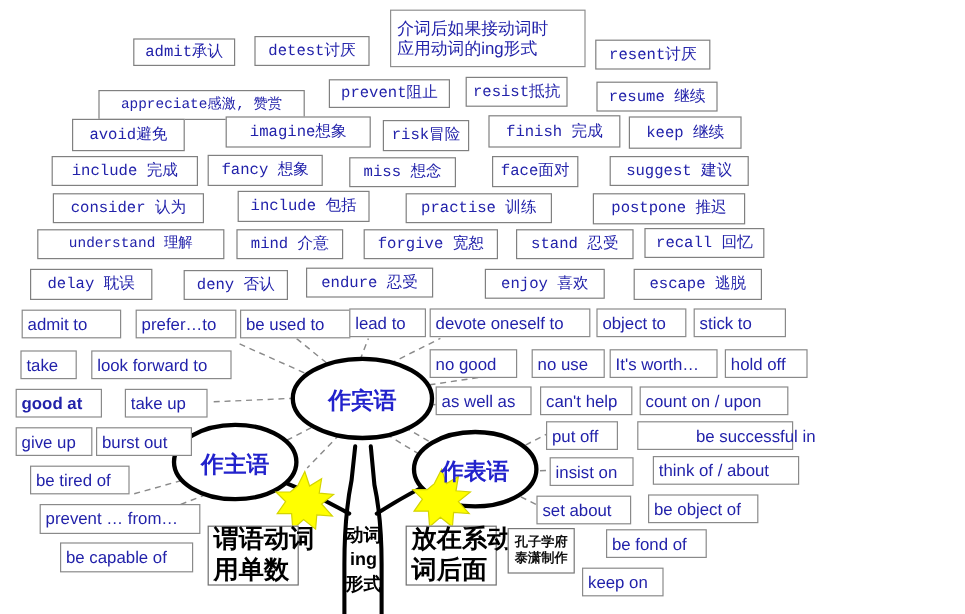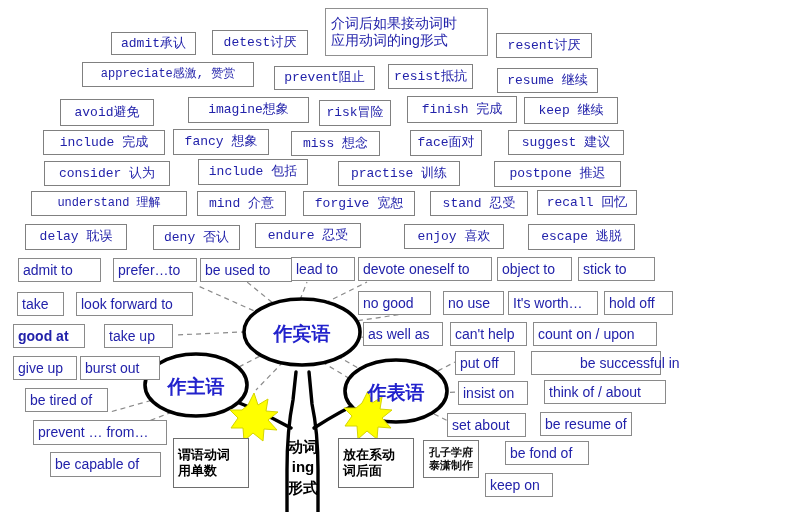--- a/index.html
+++ b/index.html
@@ -59,21 +59,21 @@
     font-size: 14px;
     padding: 0 4px;
     border: 1px solid #8a8a8a;
     justify-content: flex-start;
   }
   .card.phrase.bold { font-weight: bold; }
 
   
   .card.cn2 {
     font-family: "Liberation Sans", "DejaVu Sans", sans-serif;
-    font-size: 13px;
+    font-size: 21px;
     color: #000000;
     flex-direction: column;
     align-items: flex-start;
     justify-content: center;
     padding: 2px 4px;
     line-height: 1.25;
     font-weight: bold;
     border: 1px solid #6e6e6e;
   }
   .card.cn2 span { display: block; }
@@ -203,21 +203,21 @@
 
   <div class="card stamp" style="left:423px; top:440px; width:56px; height:36px;">
     <span>孔子学府</span>
     <span>泰潇制作</span>
   </div>
 
   <div id="top-words-layer">
       <div class="card top" style="left: 111px; top: 32px; width: 85px; height: 23px;">admit承认</div>
       <div class="card top" style="left: 212px; top: 30px; width: 96px; height: 25px;">detest讨厌</div>
       <div class="card top" style="left: 496px; top: 33px; width: 96px; height: 25px;">resent讨厌</div>
-      <div class="card top small" style="left: 82px; top: 62px; width: 172px; height: 25px;">appreciate感激, 赞赏</div>
+      <div class="card top small" style="left: 82px; top: 75px; width: 172px; height: 25px;">appreciate感激, 赞赏</div>
       <div class="card top" style="left: 274px; top: 66px; width: 101px; height: 24px;">prevent阻止</div>
       <div class="card top" style="left: 388px; top: 64px; width: 85px; height: 25px;">resist抵抗</div>
       <div class="card top" style="left: 497px; top: 68px; width: 101px; height: 25px;">resume 继续</div>
       <div class="card top" style="left: 60px; top: 99px; width: 94px; height: 27px;">avoid避免</div>
       <div class="card top" style="left: 188px; top: 97px; width: 121px; height: 26px;">imagine想象</div>
       <div class="card top" style="left: 319px; top: 100px; width: 72px; height: 26px;">risk冒险</div>
       <div class="card top" style="left: 407px; top: 96px; width: 110px; height: 27px;">finish 完成</div>
       <div class="card top" style="left: 524px; top: 97px; width: 94px; height: 27px;">keep 继续</div>
       <div class="card top" style="left: 43px; top: 130px; width: 122px; height: 25px;">include 完成</div>
       <div class="card top" style="left: 173px; top: 129px; width: 96px; height: 26px;">fancy 想象</div>
@@ -260,19 +260,19 @@
       <div class="card phrase small" style="left: 533px; top: 322px; width: 124px; height: 24px;">count on / upon</div>
       <div class="card phrase" style="left: 13px; top: 356px; width: 64px; height: 24px;">give up</div>
       <div class="card phrase" style="left: 80px; top: 356px; width: 80px; height: 24px;">burst out</div>
       <div class="card phrase" style="left: 455px; top: 351px; width: 60px; height: 24px;">put off</div>
       <div class="card phrase small" style="left: 531px; top: 351px; width: 130px; height: 24px; padding-left: 48px;">be successful in</div>
       <div class="card phrase" style="left: 25px; top: 388px; width: 83px; height: 24px;">be tired of</div>
       <div class="card phrase" style="left: 458px; top: 381px; width: 70px; height: 24px;">insist on</div>
       <div class="card phrase small" style="left: 544px; top: 380px; width: 122px; height: 24px;">think of / about</div>
       <div class="card phrase small" style="left: 33px; top: 420px; width: 134px; height: 25px;">prevent … from…</div>
       <div class="card phrase" style="left: 447px; top: 413px; width: 79px; height: 24px;">set about</div>
-      <div class="card phrase" style="left: 540px; top: 412px; width: 92px; height: 24px;">be resume of</div>
+      <div class="card phrase" style="left: 540px; top: 412px; width: 92px; height: 24px;">be object of</div>
       <div class="card phrase small" style="left: 50px; top: 452px; width: 111px; height: 25px;">be capable of</div>
       <div class="card phrase" style="left: 505px; top: 441px; width: 84px; height: 24px;">be fond of</div>
       <div class="card phrase" style="left: 485px; top: 473px; width: 68px; height: 24px;">keep on</div>
     </div>
 
 </div>
 
 </body></html>

